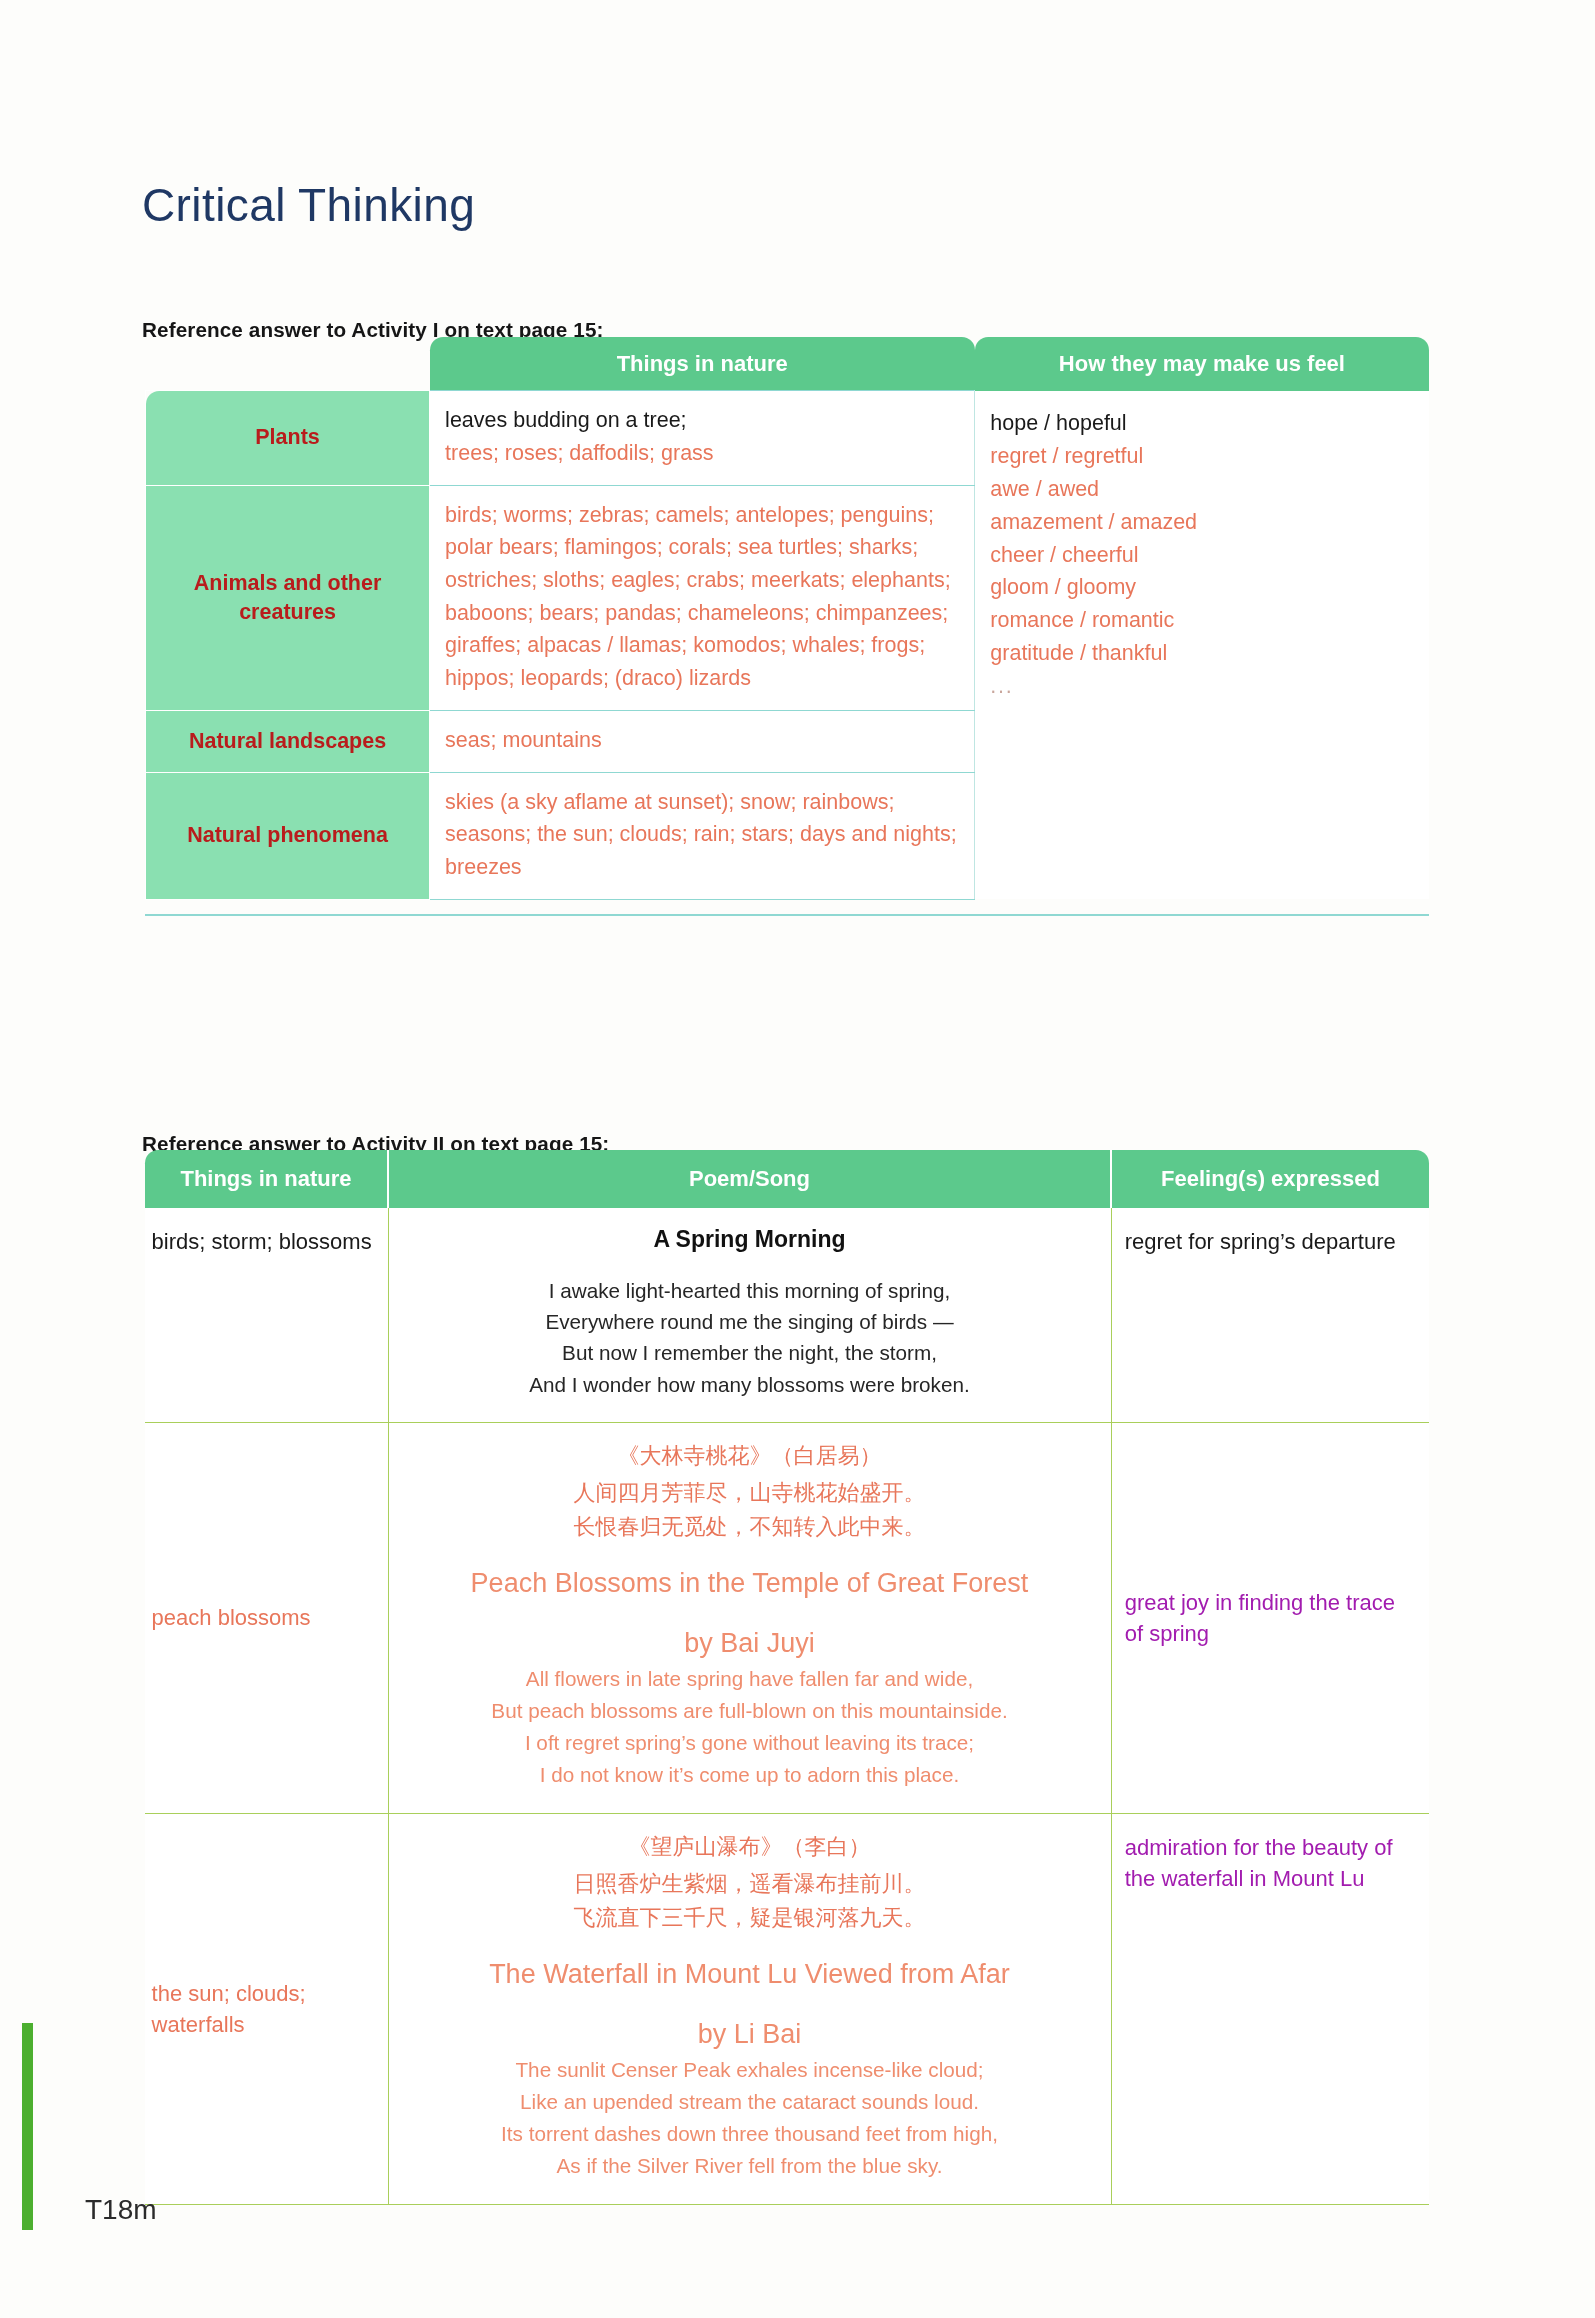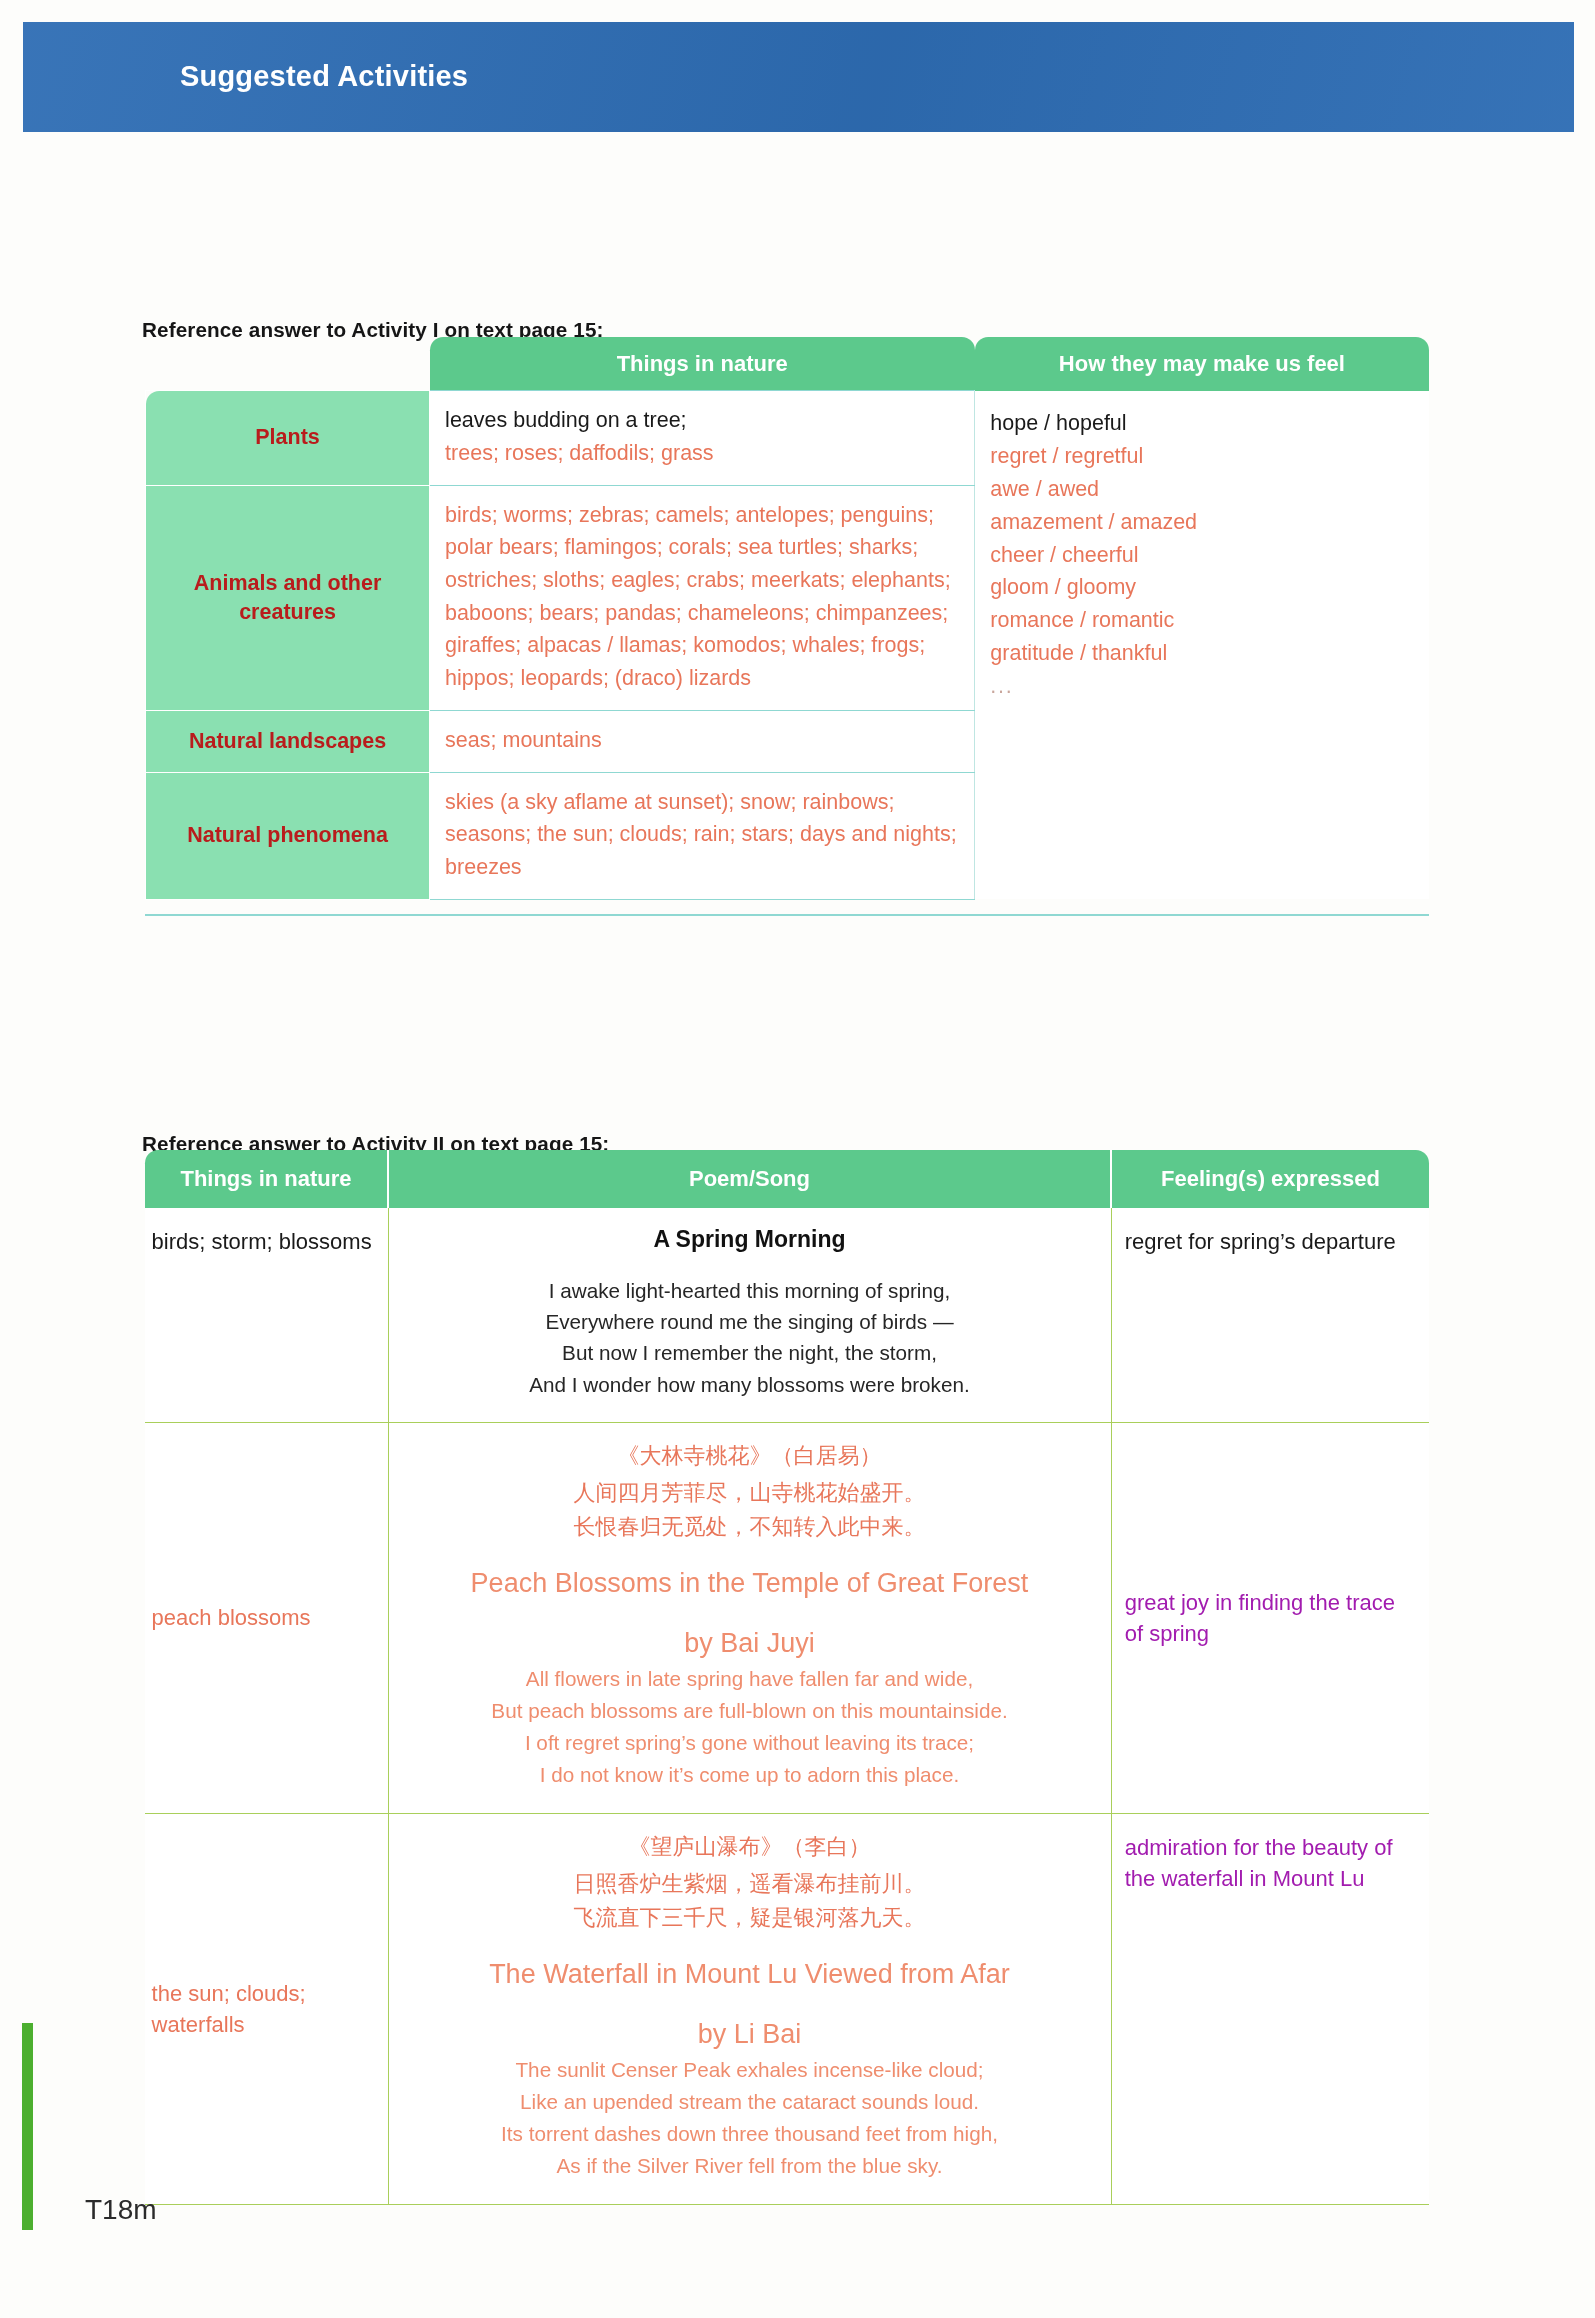--- a/index.html
+++ b/index.html
@@ -246,24 +246,22 @@
     font-size: 28px;
     color: #2b2b2b;
     font-family: "Liberation Sans", sans-serif;
   }
 </style>
 </head>
 <body>
 
 <div class="page">
 
-  <div class="banner">
-    <div class="banner-title">Suggested Activities</div>
-  </div>
-
+
+  <div class="section-title">Critical Thinking</div>
 
   <div class="ref-line" id="ref1">Reference answer to Activity I on text page 15:</div>
 
   <div class="t1">
     <table>
       <colgroup>
         <col style="width:284px">
         <col style="width:545px">
         <col style="width:454px">
       </colgroup>

